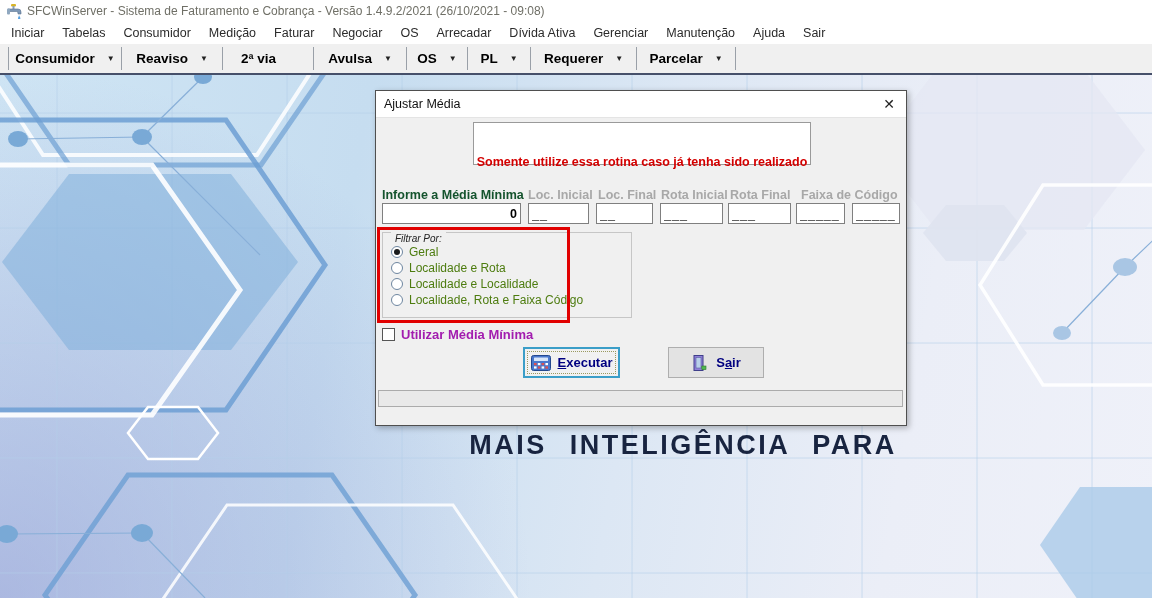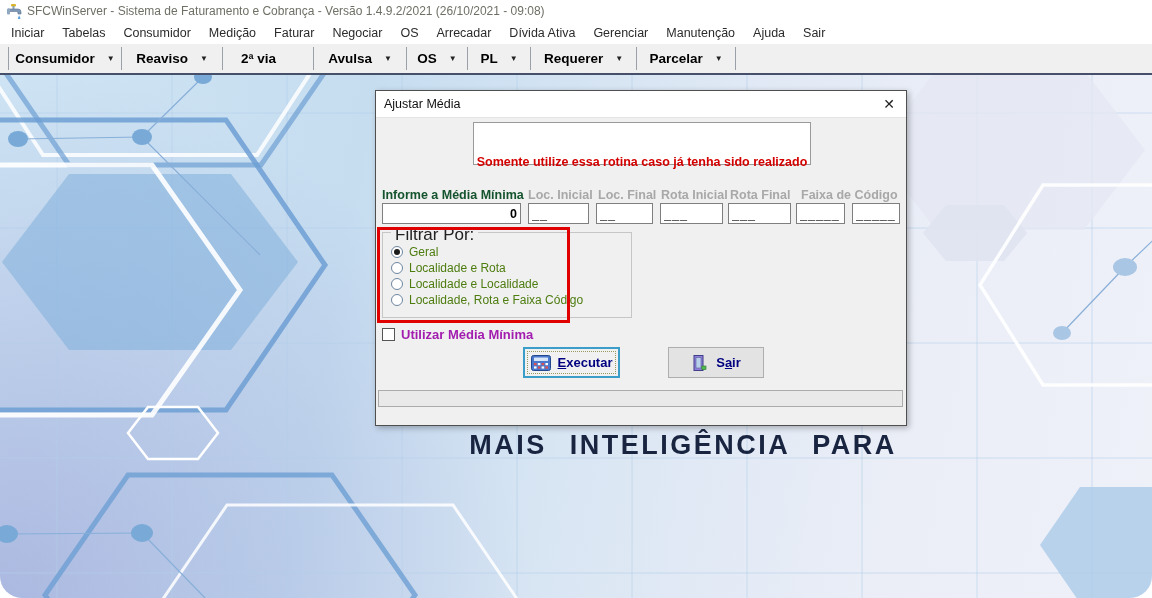--- a/index.html
+++ b/index.html
@@ -1,18 +1,18 @@
 <!DOCTYPE html>
 <html><head>
 <meta charset="utf-8">
 <style>
   * { margin:0; padding:0; box-sizing:border-box; }
   html,body { width:1152px; height:598px; }
   body { font-family:"Liberation Sans", sans-serif; }
-  #screen { position:relative; width:1152px; height:598px; overflow:hidden; background:#fff;border-radius:22px; }
+  #screen { position:relative; width:1152px; height:598px; overflow:hidden; background:#fff; }
 
   
   .titlebar { position:absolute; left:0; top:0; width:1152px; height:22px; background:#fff;
     display:flex; align-items:center; padding-left:5px; }
   .titlebar .app-ic { width:17px; height:16px; margin-right:5px; flex:0 0 auto; }
   .titlebar .ttl { font-size:12px; color:#6f6f66; white-space:nowrap; }
 
   .menubar { position:absolute; left:0; top:22px; width:1152px; height:22px; background:#fff;
     display:flex; align-items:center; padding-left:2px; }
   .menubar .mi { font-size:12.5px; color:#2b2b2b; padding:0 9px; line-height:22px; cursor:default;text-align:right; }
@@ -55,22 +55,22 @@
   .flabel { position:absolute; top:70px; font-size:12.5px; font-weight:bold; white-space:nowrap; }
   .flabel.blue { color:#14532d; }
   .flabel.gray { color:#a8a8a8; }
   .fin { position:absolute; top:85px; height:21px; background:#fff; border:1px solid #7f7f7f;
     font-family:"Liberation Sans", sans-serif; font-size:12.5px; color:#444; padding:0 3px; }
   .fin.media { left:6px; width:139px; text-align:right; font-weight:bold; color:#000; }
   .fin.mask { font-weight:normal; letter-spacing:1px; }
 
   .groupbox { position:absolute; left:6px; top:114px; width:250px; height:86px;
     border:1px solid #c6c6c6; }
-  .groupbox .legend { position:absolute; left:8px; top:-8px; background:#f0f0f0; padding:0 4px;
-    font-size:17px; color:#222; }
+  .groupbox .legend { position:absolute; left:8px; top:-8px; background:#f0f0f0; padding:8px 4px;
+    font-size:10px; color:#222;font-style:italic; }
   .radio-row { position:absolute; left:8px; height:16px; display:flex; align-items:center; }
   .radio-ic { width:12px; height:12px; border:1px solid #6e86a0; border-radius:50%; background:#fff;
     margin-right:6px; flex:0 0 auto; position:relative; }
   .radio-row.selected .radio-ic::after { content:""; position:absolute; left:2px; top:2px;
     width:6px; height:6px; border-radius:50%; background:#1a1a1a; }
   .radio-lbl { font-size:12px; color:#4d7c0f; white-space:nowrap; }
 
   .annotation { position:absolute; left:1px; top:109px; width:193px; height:96px;
     border:3px solid #e10000; pointer-events:none; }
 

